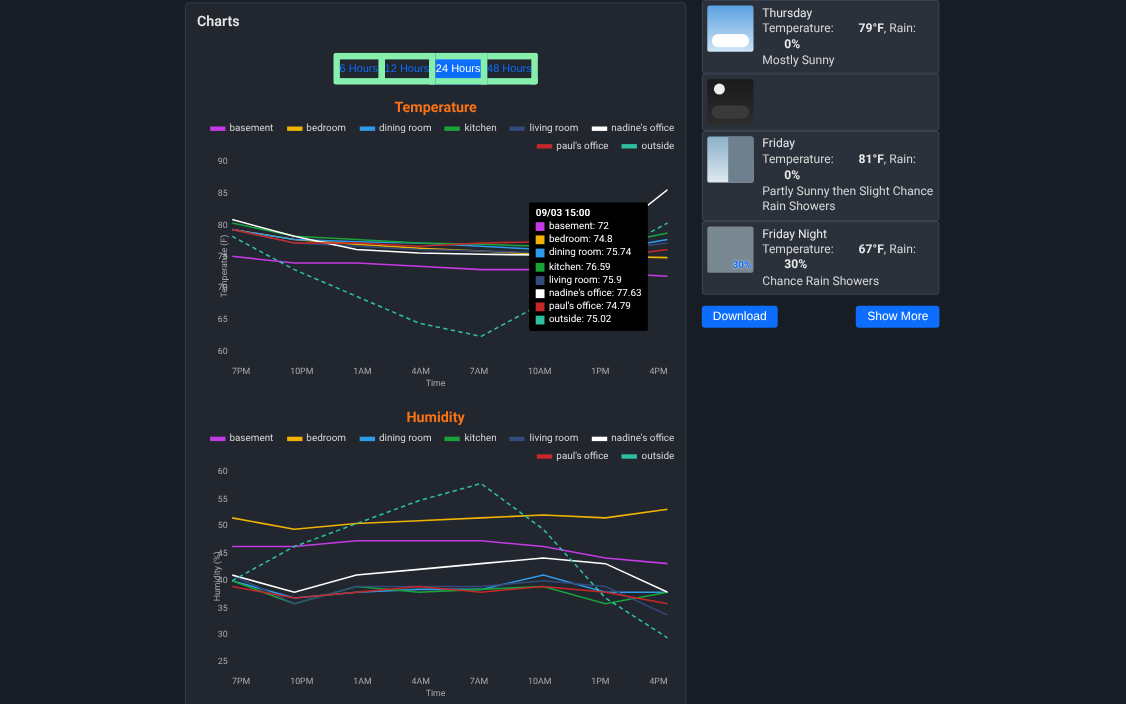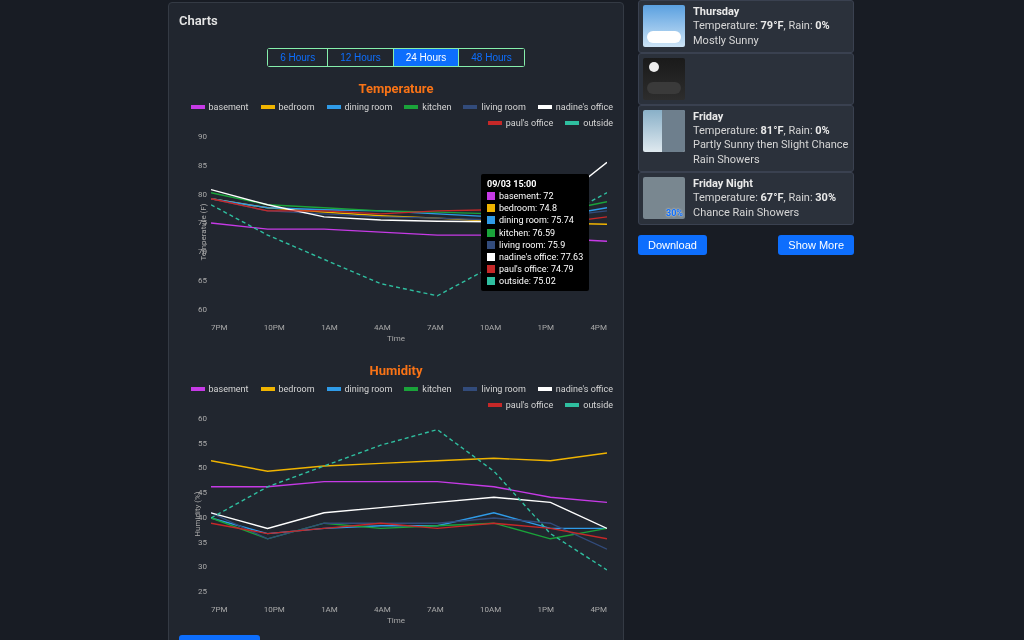--- a/index.html
+++ b/index.html
@@ -28,24 +28,24 @@
     margin-top: 2px;
     padding: 10px 10px 14px 10px;
     display: flex;
     flex-direction: column;
   }
   .charts-header { font-size: 13px; font-weight: 600; color:#e6e6e6; margin-bottom:20px; }
   .range-row { display:flex; justify-content:center; margin-bottom:8px; }
   .btn-group { display:flex; border-radius:3px; overflow:hidden; }
   .btn-range {
     background: transparent;
-    border:1px solid #86efac;
+    border:6px solid #86efac;
     color:#0d6efd;
     font-size:10px;
-    padding:3px 12px;
+    padding:3px 0;
     cursor:pointer;
   }
   .btn-range + .btn-range { border-left:none; }
   .btn-range.active { background:#0d6efd; color:#fff; }
   .chart-title { text-align:center; font-weight:700; color:#f97316; font-size:13px; margin-top:6px; }
   .legend { display:flex; flex-wrap:wrap; justify-content:flex-end; gap:6px 12px; margin:6px 0 4px; font-size:9px; }
   .legend span { display:flex; align-items:center; gap:4px; }
   .legend i { width:14px; height:4px; display:inline-block; }
   .chart-area { position:relative; width:430px; height:200px; margin:0 auto; }
   .axis-label-y { position:absolute; left:-6px; top:50%; transform:translateY(-50%) rotate(-90deg); font-size:8px; color:#aaa; }
@@ -103,22 +103,22 @@
   }
   .fc-thumb.night { background:linear-gradient(180deg,#1a1a1a 0%, #2d2d2d 100%); }
   .fc-thumb.rain { background:linear-gradient(180deg,#89b0c8 0%, #dfe9ef 100%); }
   .fc-thumb.rain::after { content:""; position:absolute; right:0; top:0; bottom:0; width:55%; background:#6e7f8d; }
   .fc-thumb.rain30 { background:#798790; }
   .fc-thumb .pct { position:absolute; right:2px; bottom:1px; color:#0d6efd; font-size:9px; font-weight:700; text-shadow:0 0 2px #fff; }
   .fc-thumb .moon { position:absolute; top:4px; left:6px; width:10px; height:10px; background:#eee; border-radius:50%; }
   .fc-thumb .cloud { position:absolute; bottom:6px; left:4px; right:4px; height:12px; background:#555; border-radius:6px; }
   .fc-thumb.night .cloud { background:#3a3a3a; }
   .fc-body { flex:1; font-size:11px; line-height:1.3; }
-  .fc-title { font-weight:700; color:#eaeaea; }
-  .fc-line b { color:#eaeaea; }
+  .fc-title { font-weight:400; color:#eaeaea; }
+  .fc-line b { color:#eaeaea;margin-left:20px; }
   .side-actions { display:flex; justify-content:space-between; margin-top:6px; }
   .side-actions button {
     background:#0d6efd; color:#fff; border:none; padding:4px 10px;
     border-radius:3px; font-size:11px; cursor:pointer;
   }
 </style>
 </head>
 <body>
 
 <div class="wrap">

